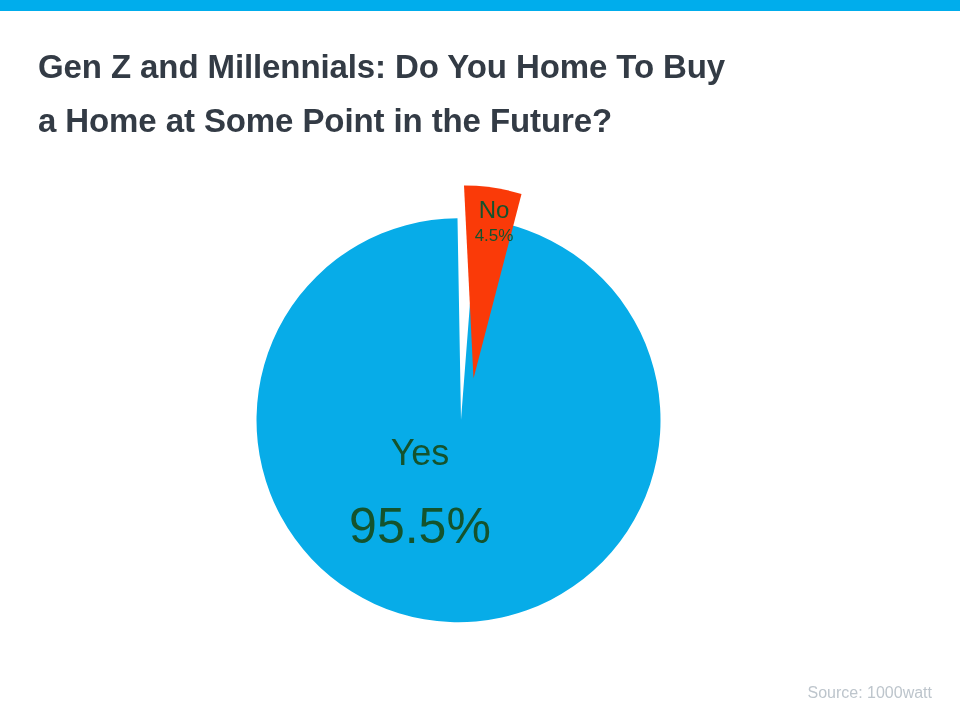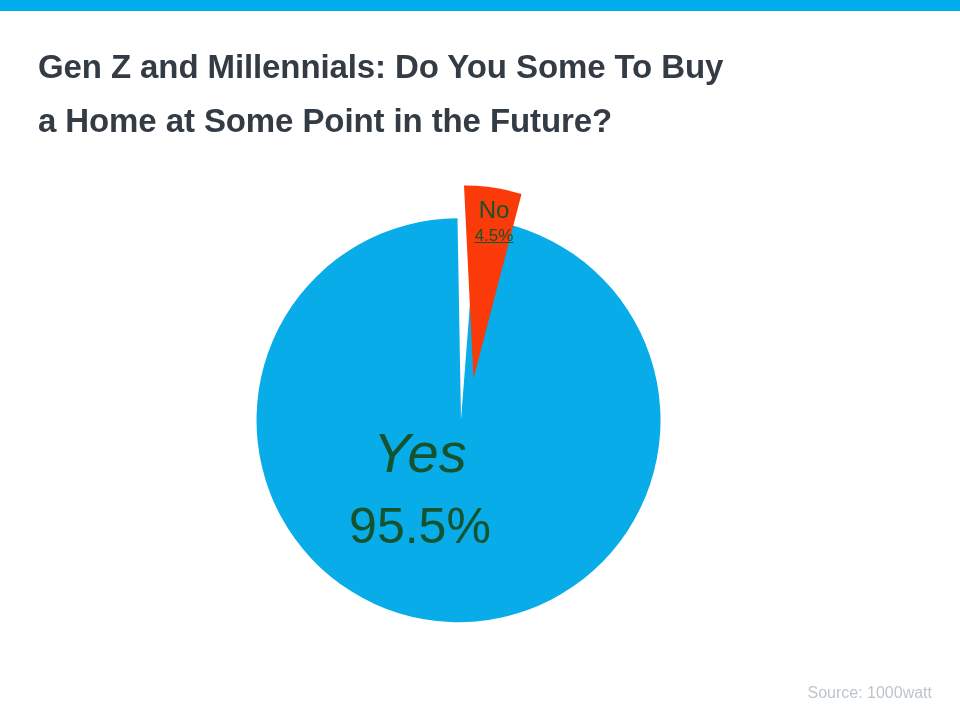--- a/index.html
+++ b/index.html
@@ -72,23 +72,22 @@
     pointer-events: none;
   }
 
   #yes-label-group {
     left: 300px;
     top: 275px;
     width: 240px;
   }
   #yes-label-group .slice-name {
     display: block;
-    font-size: 56px;
+    font-size: 36px;
     line-height: 56px;
-    font-style: italic;
   }
   #yes-label-group .slice-value {
     display: block;
     font-size: 50px;
     line-height: 50px;
     margin-top: 20px;
   }
 
   #no-label-group {
     left: 444px;
@@ -98,42 +97,41 @@
   #no-label-group .slice-name {
     display: block;
     font-size: 24px;
     line-height: 24px;
   }
   #no-label-group .slice-value {
     display: block;
     font-size: 17px;
     line-height: 17px;
     margin-top: 5px;
-    text-decoration: underline;
   }
 
   #source-note {
     position: absolute;
     right: 28px;
     bottom: 18px;
     font-family: "Liberation Sans", sans-serif;
     font-size: 16px;
     color: #BDC5CC;
     white-space: nowrap;
   }
 </style>
 </head>
 <body>
 
 <div id="slide">
 
   <div id="top-accent-bar"></div>
 
   <div id="title-block">
-    <span class="title-line">Gen Z and Millennials: Do You Some To Buy</span>
+    <span class="title-line">Gen Z and Millennials: Do You Home To Buy</span>
     <span class="title-line">a Home at Some Point in the Future?</span>
   </div>
 
   <div id="chart-area">
 
     <svg id="pie-svg" width="960" height="500" viewBox="0 0 960 500">
 
       <path fill="#07ACE8" d="M 461 270
                L 457.5 68.2
                A 202 202 0 1 0 476.5 69.0

